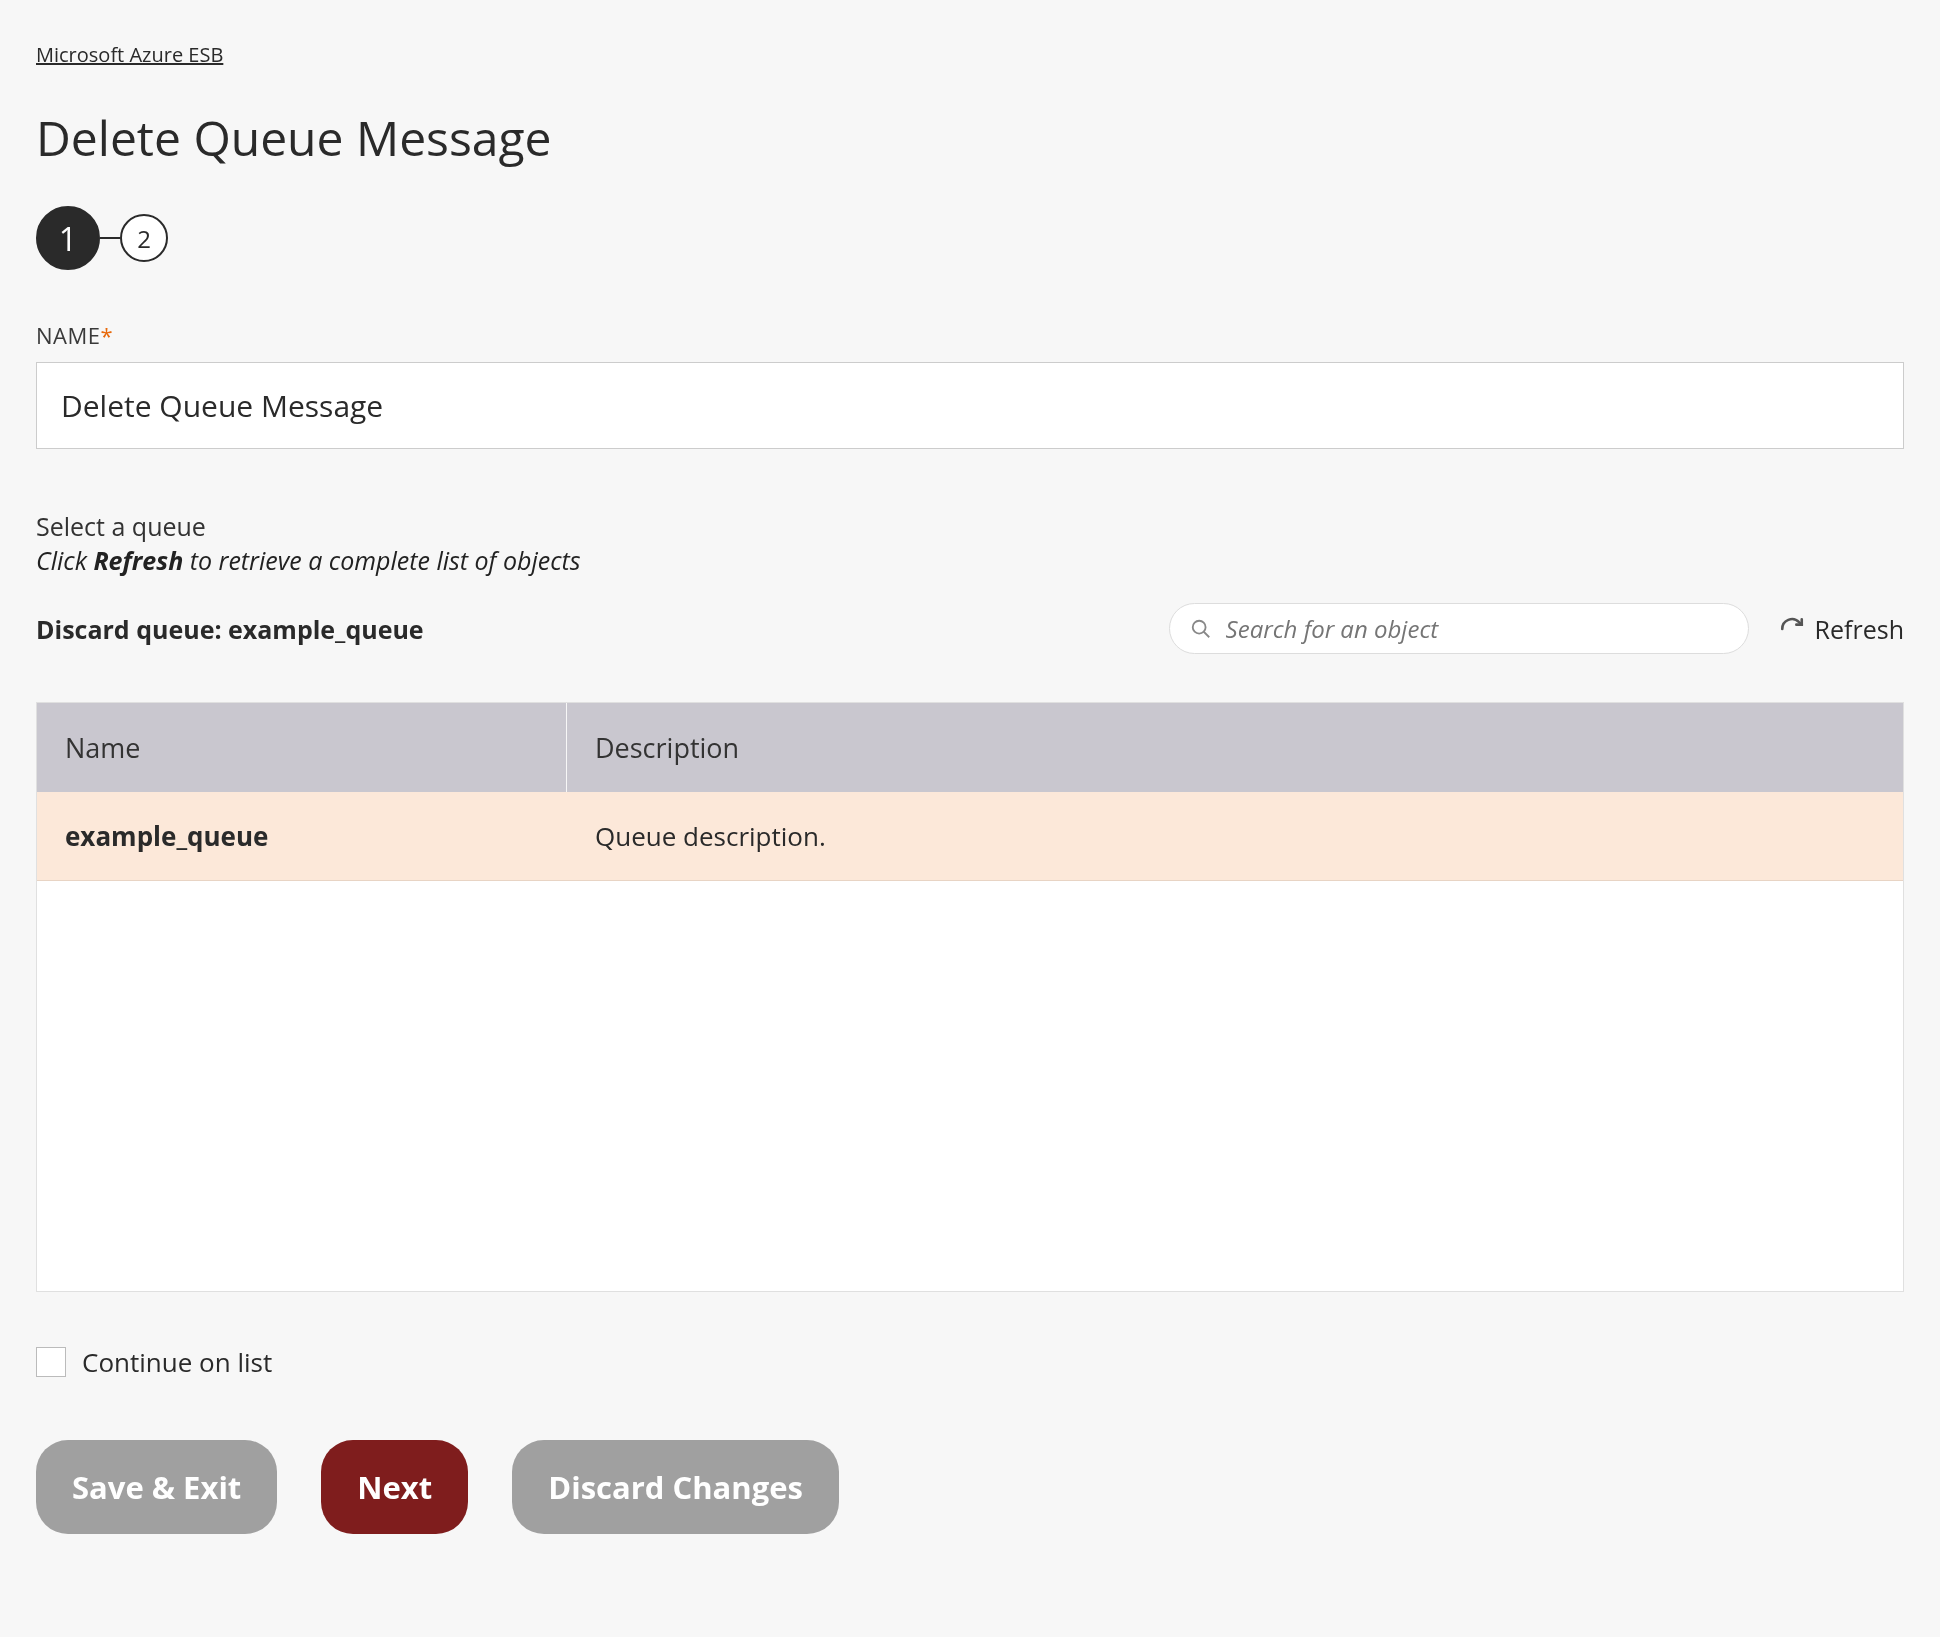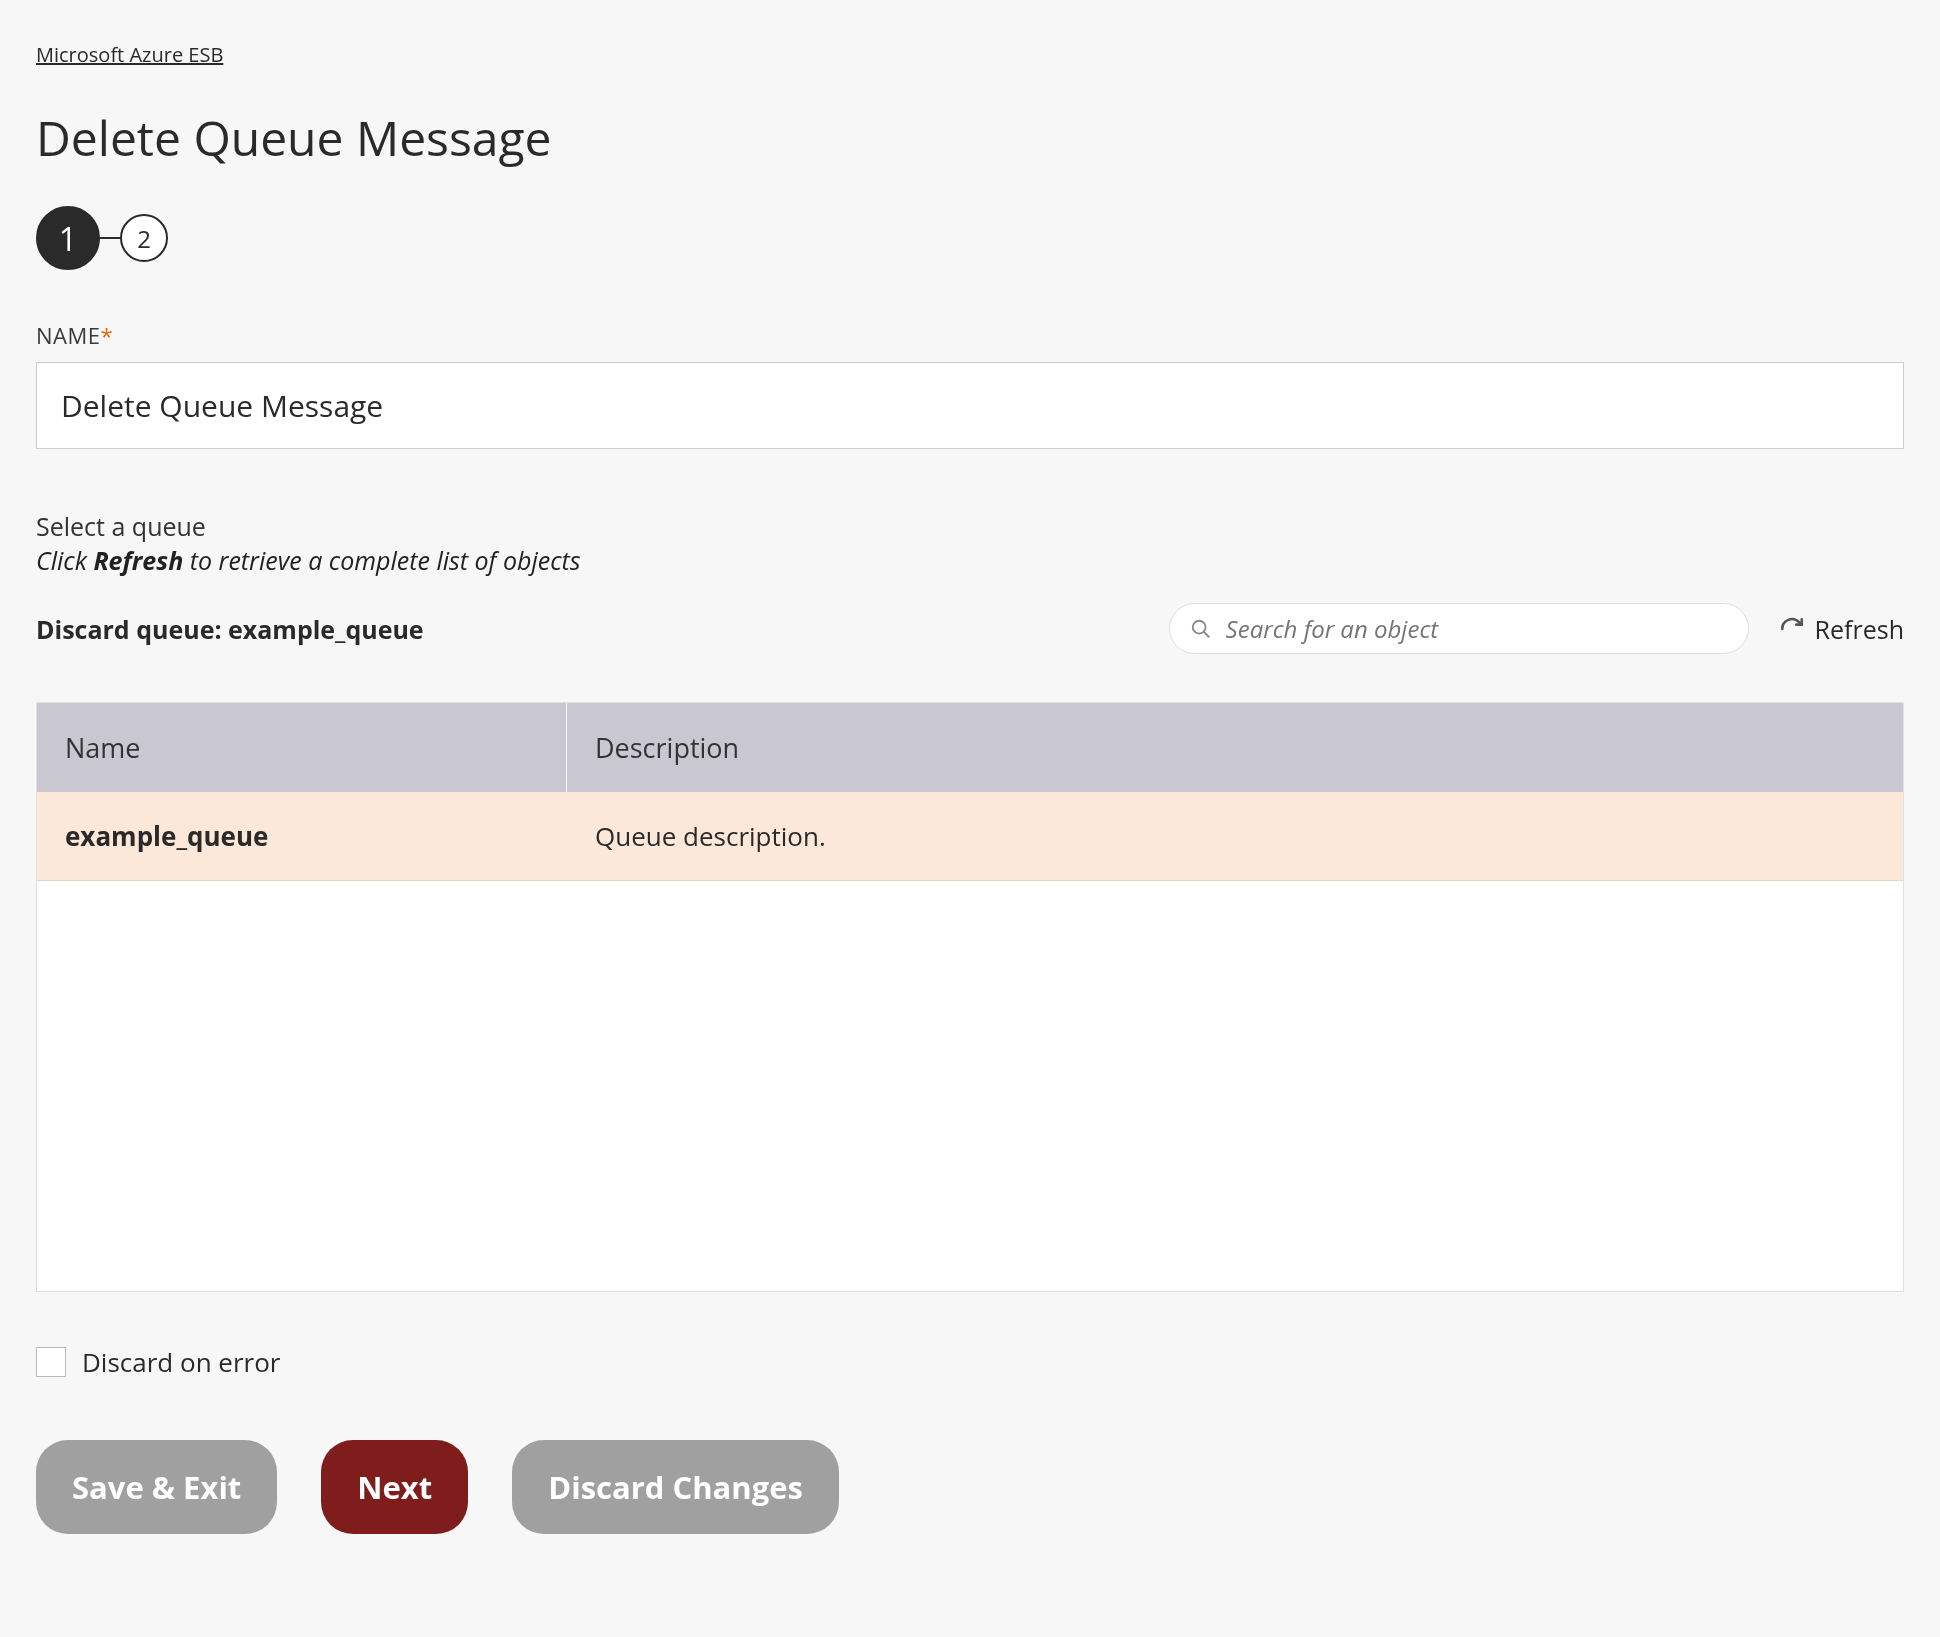--- a/index.html
+++ b/index.html
@@ -235,20 +235,20 @@
     <div class="th th-desc">Description</div>
   </div>
   <div class="table-row">
     <div class="td td-name">example_queue</div>
     <div class="td td-desc">Queue description.</div>
   </div>
 </div>
 
 <div class="checkbox-row">
   <div class="checkbox"></div>
-  <span class="checkbox-label">Discard on error</span>
+  <span class="checkbox-label">Continue on list</span>
 </div>
 
 <div class="button-row">
   <button class="btn btn-gray">Save &amp; Exit</button>
   <button class="btn btn-primary">Next</button>
   <button class="btn btn-gray">Discard Changes</button>
 </div>
 
 </body></html>

